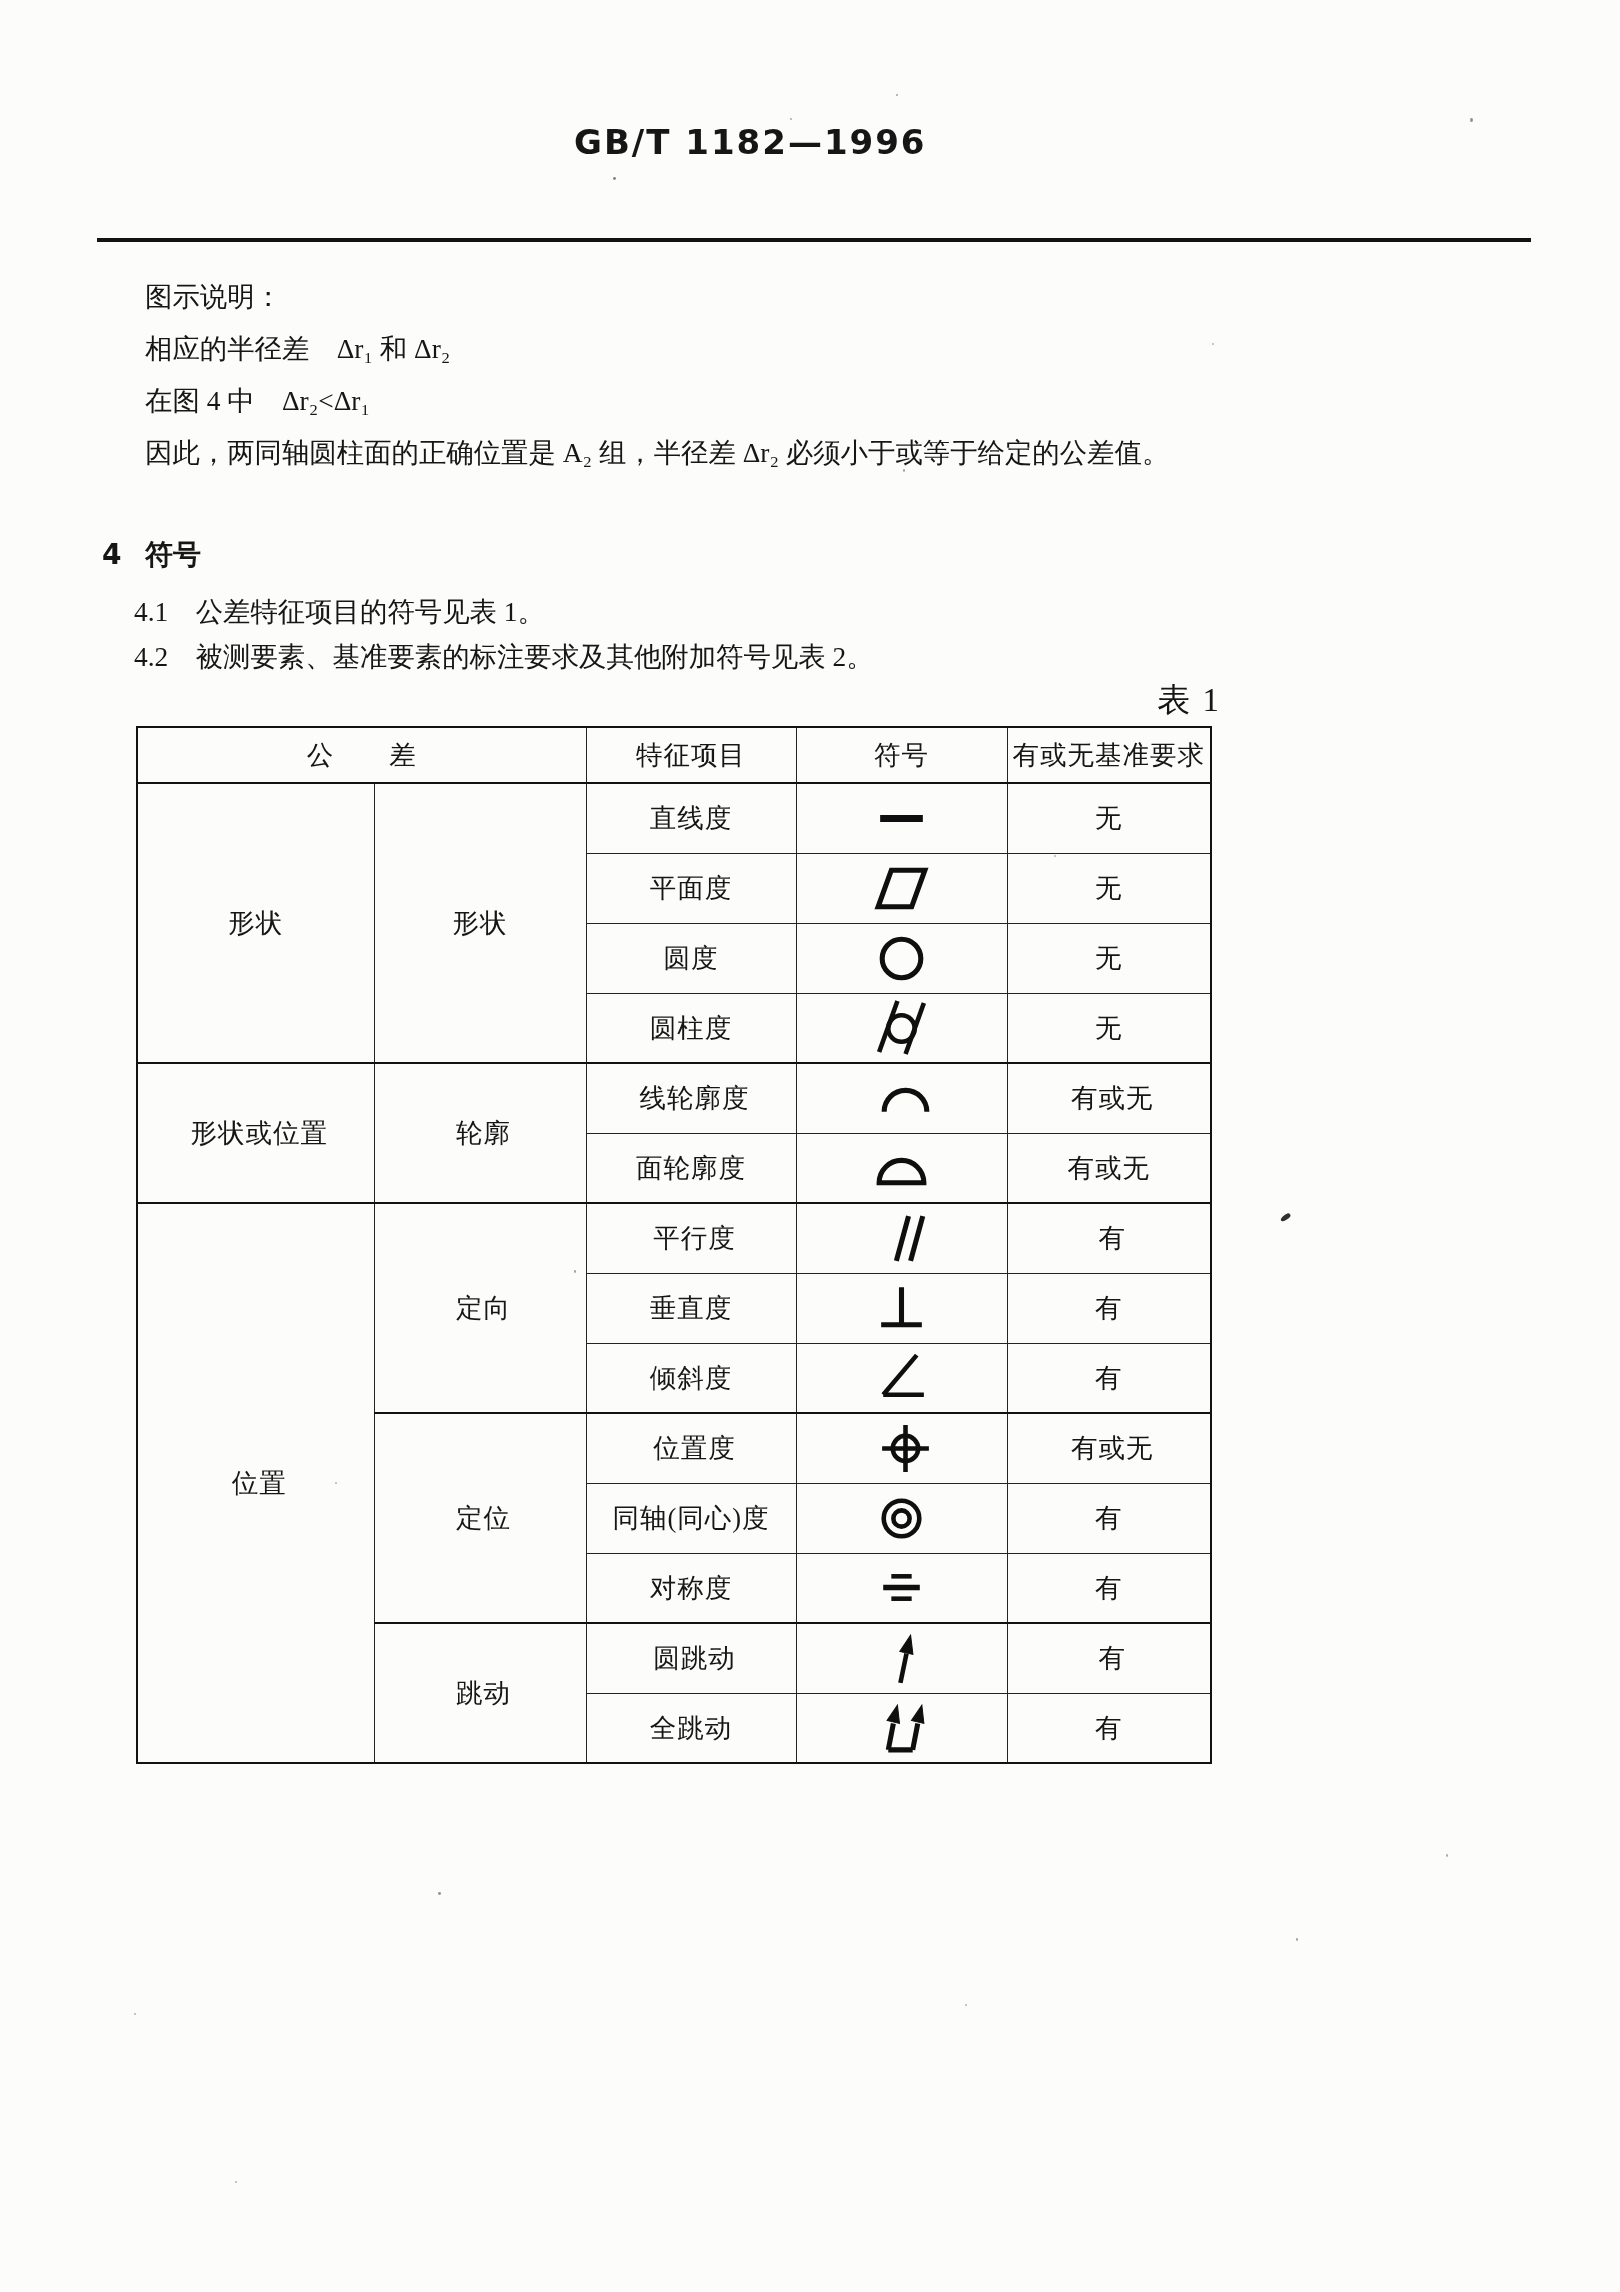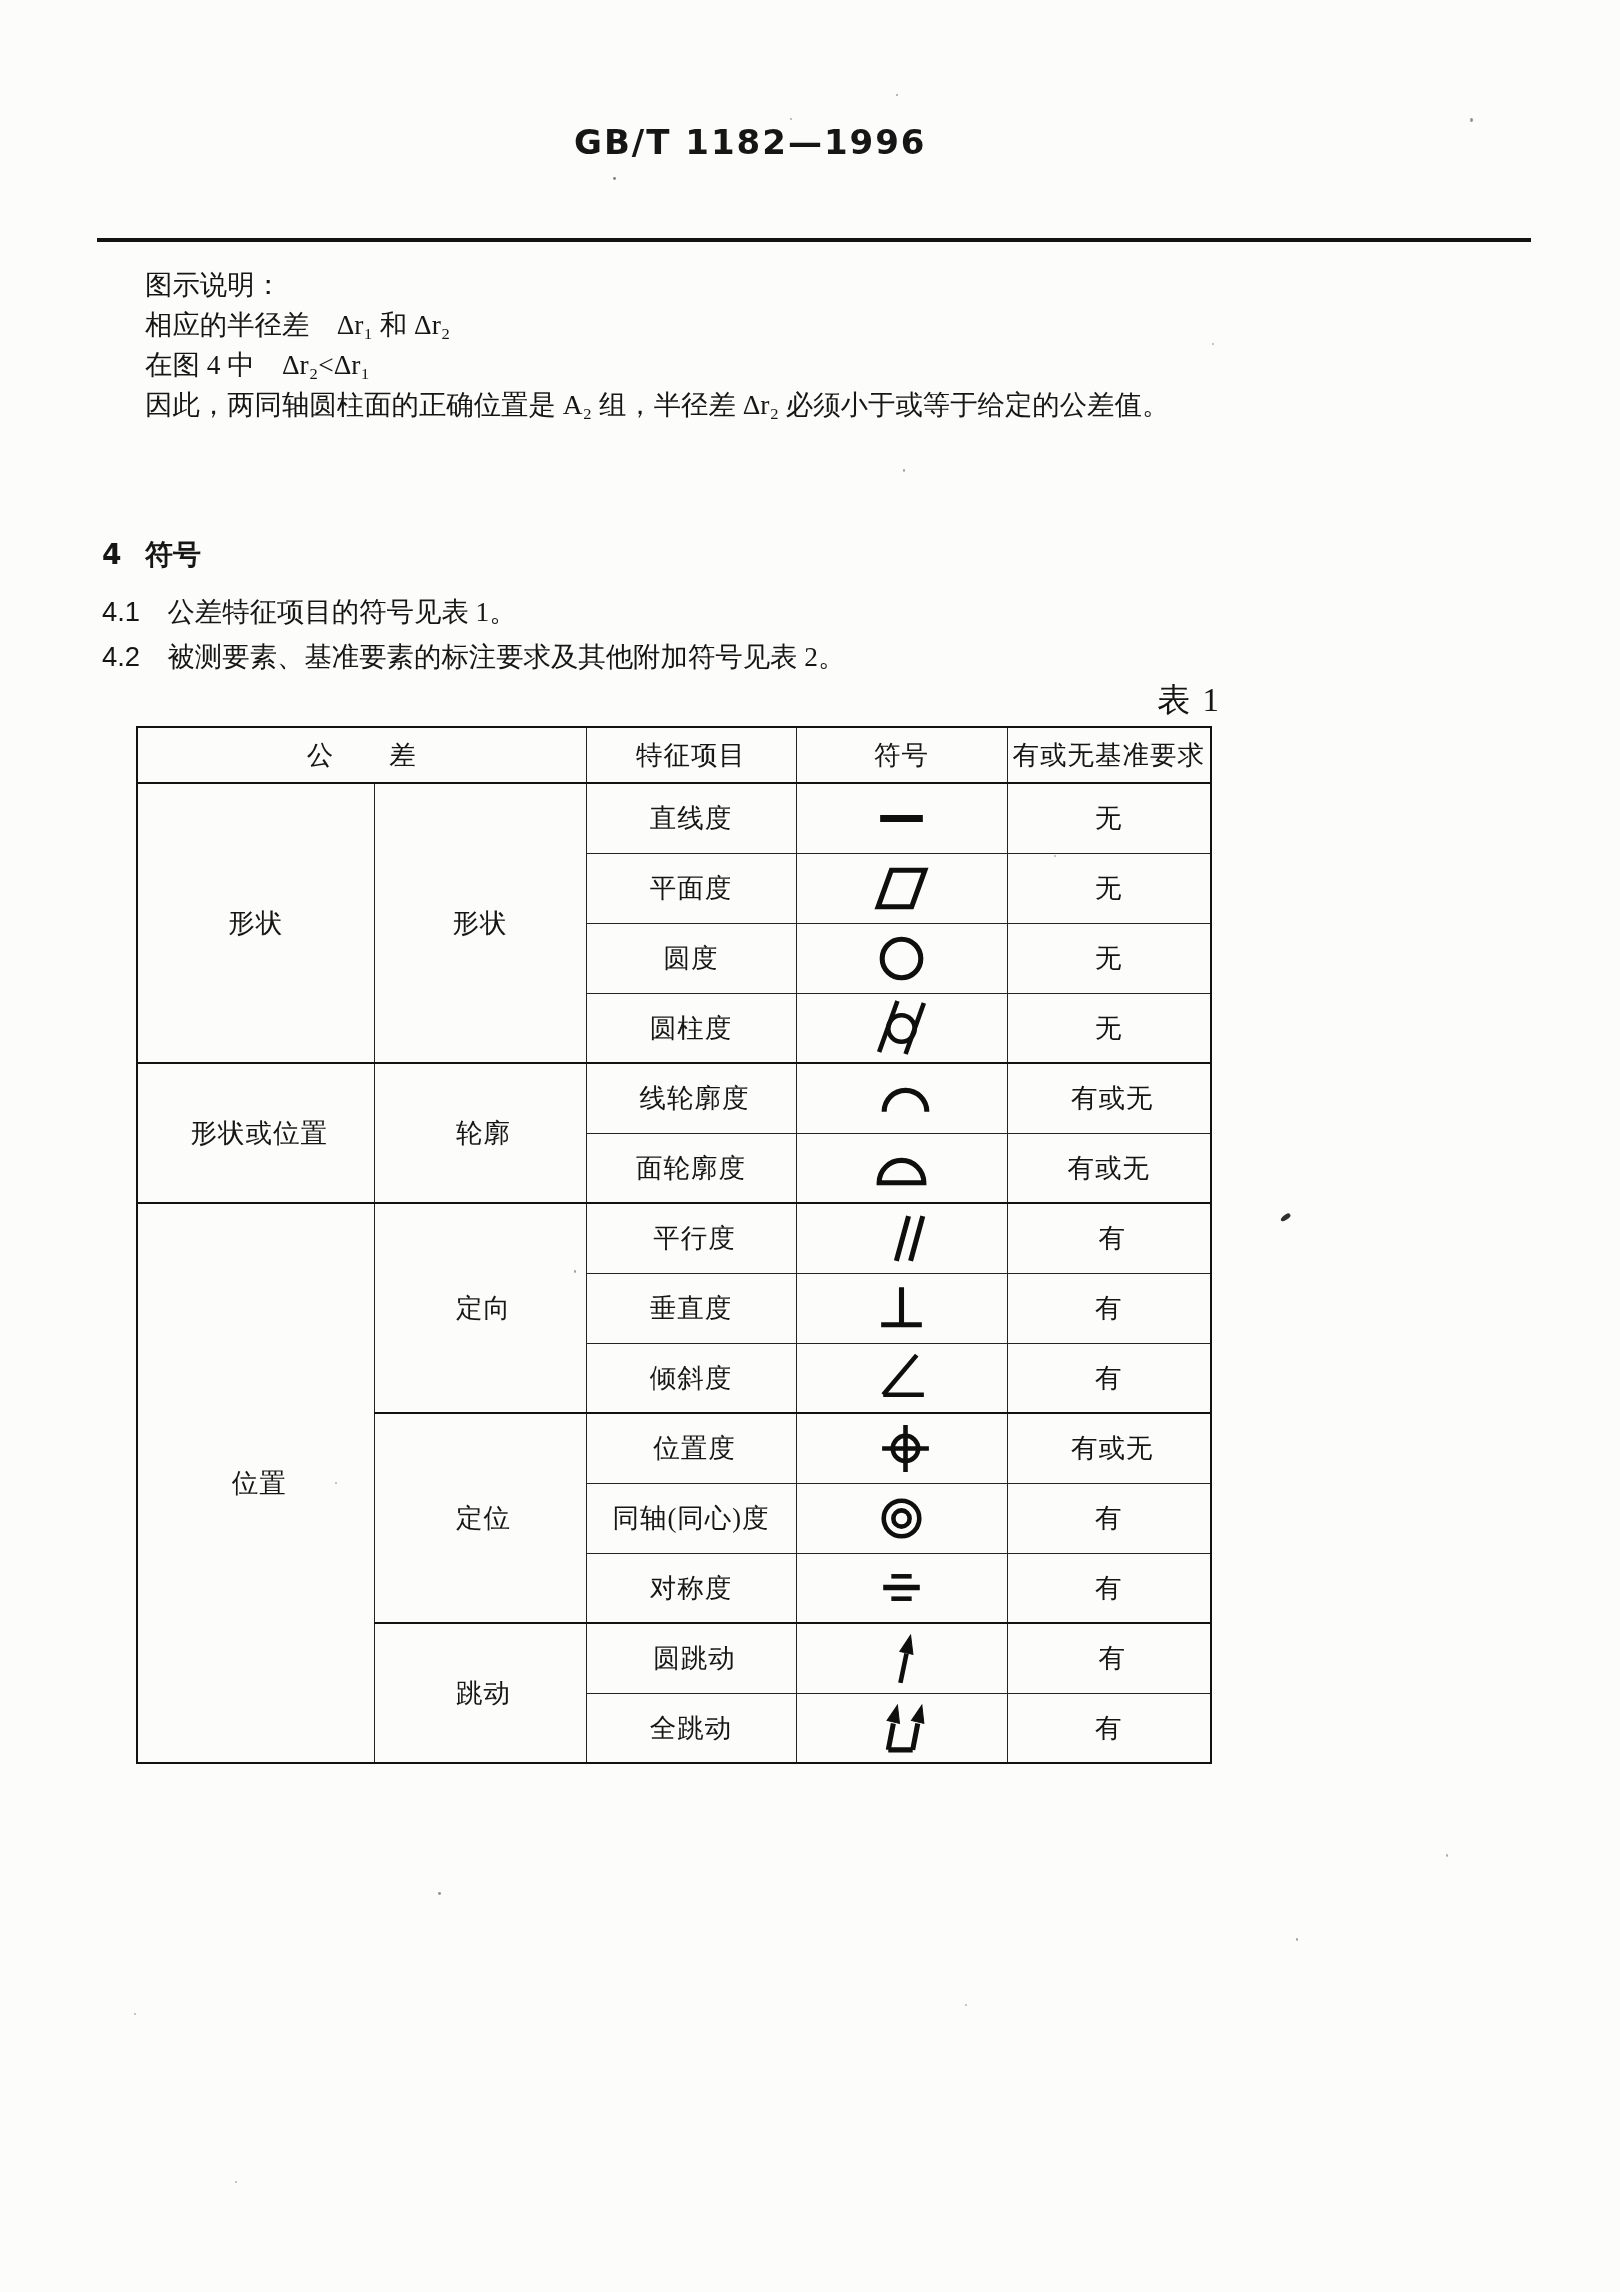--- a/index.html
+++ b/index.html
@@ -16,28 +16,28 @@
     font-family:"DejaVu Sans","Liberation Sans",sans-serif;
     font-weight:bold; font-size:34px; letter-spacing:2px;
     white-space:nowrap;
     text-align:center;
   }
   .head-rule {
     position:absolute; left:97px; top:238px; width:1434px; height:3.9px;
     background:#141414;
   }
   .intro { position:absolute; left:145px; top:265px; width:1392px; }
-  .intro .line { height:40px; line-height:40px; font-size:27.4px; white-space:nowrap; }
+  .intro .line { height:40px; line-height:40px; font-size:27.4px; white-space:nowrap;margin-top:12px; }
   .sec-head {
     position:absolute; left:102px; top:536px; font-size:28px; font-weight:bold;
     font-family:"Liberation Sans","DejaVu Sans",sans-serif; white-space:nowrap;text-align:center;
   }
   .sec-head .num { margin-right:23.5px; font-family:"DejaVu Sans",sans-serif; }
   .clause { position:absolute; left:102px; font-size:27.4px; white-space:nowrap; }
-  .clause .cnum { margin-right:27.4px; font-family:Liberation Sans, sans-serif; }
+  .clause .cnum { margin-right:27.4px; font-family:Liberation Serif, serif;margin-left:32px; }
   #clause-41 { top:594px; }
   #clause-42 { top:639px; }
   .tbl-caption {
     position:absolute; left:148px; top:678px; width:1073px;
     text-align:right; font-size:33px; letter-spacing:2px;
   }
   table.t1 {
     position:absolute; left:136px; top:726px; width:1073px;
     border-collapse:collapse; table-layout:fixed;
     border:2.9px solid #121212;

